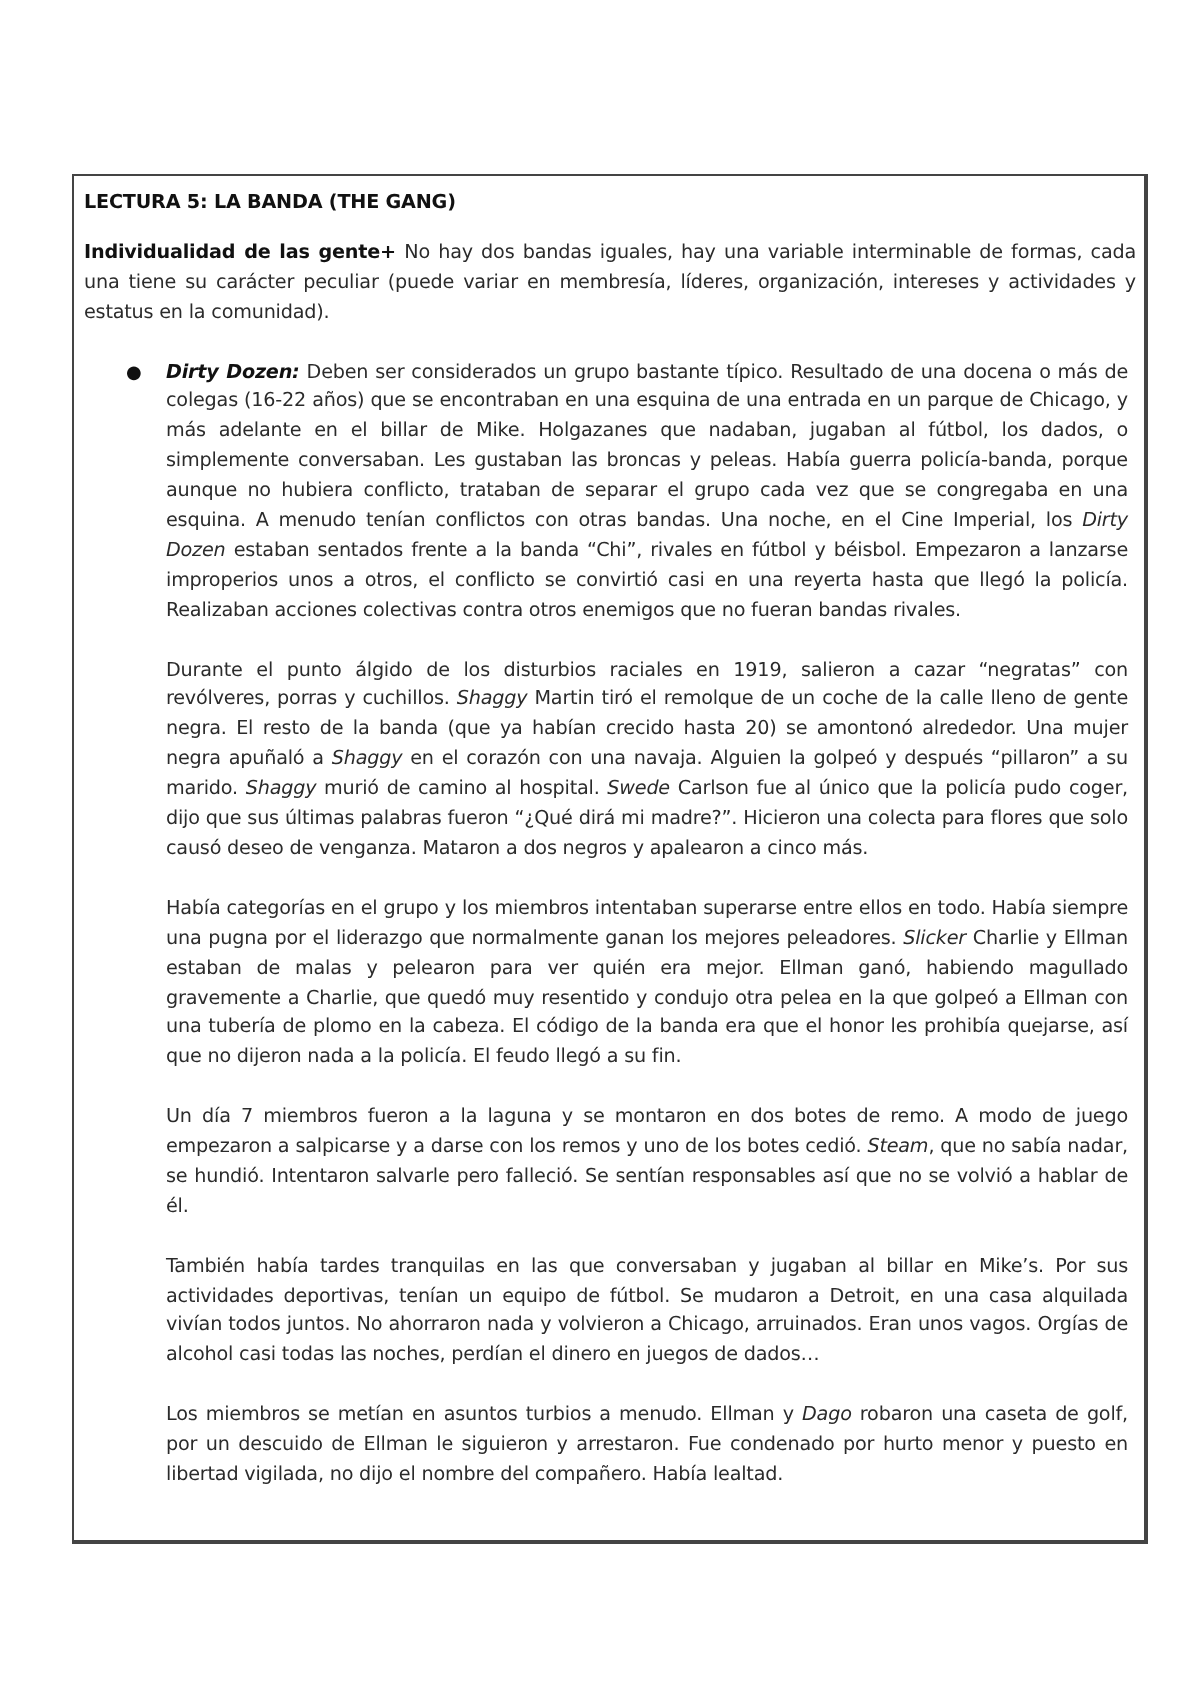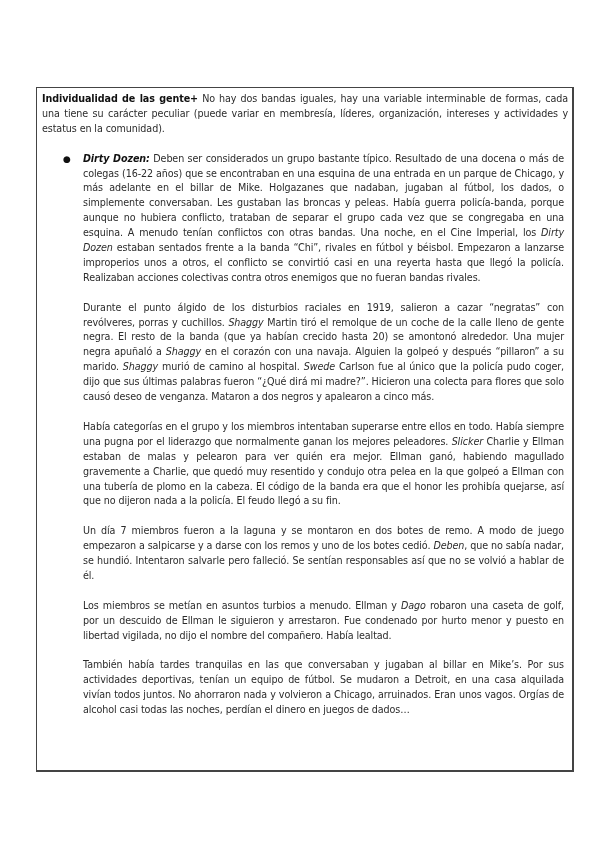--- a/index.html
+++ b/index.html
@@ -12,35 +12,36 @@
   .title { font-weight: bold; color: #111; margin-top: 3px; margin-bottom: 10px; font-size: 9.6px; line-height: 14.9px; }
   b { color: #111; }
   ul { margin: 0; padding: 0 4px 0 41px; list-style: none; }
   li { position: relative; }
   .bullet { position: absolute; left: -20px; top: 0; font-size: 9px; line-height: 14.9px; color: #111; }
 </style>
 </head>
 <body>
 
 <div class="box">
+  <p class="p title">LECTURA 5: LA BANDA (THE GANG)</p>
 
   <p class="p"><b>Individualidad de las gente+</b><span> No hay dos bandas iguales, hay una variable interminable de formas, cada una tiene su carácter peculiar (puede variar en membresía, líderes, organización, intereses y actividades y estatus en la comunidad).</span></p>
 
 
   <ul>
     <li>
       <span class="bullet">●</span>
       <p class="p"><b><i>Dirty Dozen:</i></b><span> Deben ser considerados un grupo bastante típico. Resultado de una docena o más de colegas (16-22 años) que se encontraban en una esquina de una entrada en un parque de Chicago, y más adelante en el billar de Mike. Holgazanes que nadaban, jugaban al fútbol, los dados, o simplemente conversaban. Les gustaban las broncas y peleas. Había guerra policía-banda, porque aunque no hubiera conflicto, trataban de separar el grupo cada vez que se congregaba en una esquina. A menudo tenían conflictos con otras bandas. Una noche, en el Cine Imperial, los </span><i>Dirty Dozen</i><span> estaban sentados frente a la banda “Chi”, rivales en fútbol y béisbol. Empezaron a lanzarse improperios unos a otros, el conflicto se convirtió casi en una reyerta hasta que llegó la policía. Realizaban acciones colectivas contra otros enemigos que no fueran bandas rivales.</span></p>
 
       <p class="p"><span>Durante el punto álgido de los disturbios raciales en 1919, salieron a cazar “negratas” con revólveres, porras y cuchillos. </span><i>Shaggy</i><span> Martin tiró el remolque de un coche de la calle lleno de gente negra. El resto de la banda (que ya habían crecido hasta 20) se amontonó alrededor. Una mujer negra apuñaló a </span><i>Shaggy</i><span> en el corazón con una navaja. Alguien la golpeó y después “pillaron” a su marido. </span><i>Shaggy</i><span> murió de camino al hospital. </span><i>Swede</i><span> Carlson fue al único que la policía pudo coger, dijo que sus últimas palabras fueron “¿Qué dirá mi madre?”. Hicieron una colecta para flores que solo causó deseo de venganza. Mataron a dos negros y apalearon a cinco más.</span></p>
 
       <p class="p"><span>Había categorías en el grupo y los miembros intentaban superarse entre ellos en todo. Había siempre una pugna por el liderazgo que normalmente ganan los mejores peleadores. </span><i>Slicker</i><span> Charlie y Ellman estaban de malas y pelearon para ver quién era mejor. Ellman ganó, habiendo magullado gravemente a Charlie, que quedó muy resentido y condujo otra pelea en la que golpeó a Ellman con una tubería de plomo en la cabeza. El código de la banda era que el honor les prohibía quejarse, así que no dijeron nada a la policía. El feudo llegó a su fin.</span></p>
 
-      <p class="p"><span>Un día 7 miembros fueron a la laguna y se montaron en dos botes de remo. A modo de juego empezaron a salpicarse y a darse con los remos y uno de los botes cedió. </span><i>Deben</i><span>, que no sabía nadar, se hundió. Intentaron salvarle pero falleció. Se sentían responsables así que no se volvió a hablar de él.</span></p>
+      <p class="p"><span>Un día 7 miembros fueron a la laguna y se montaron en dos botes de remo. A modo de juego empezaron a salpicarse y a darse con los remos y uno de los botes cedió. </span><i>Steam</i><span>, que no sabía nadar, se hundió. Intentaron salvarle pero falleció. Se sentían responsables así que no se volvió a hablar de él.</span></p>
+
+      <p class="p">También había tardes tranquilas en las que conversaban y jugaban al billar en Mike’s. Por sus actividades deportivas, tenían un equipo de fútbol. Se mudaron a Detroit, en una casa alquilada vivían todos juntos. No ahorraron nada y volvieron a Chicago, arruinados. Eran unos vagos. Orgías de alcohol casi todas las noches, perdían el dinero en juegos de dados…</p>
 
       <p class="p"><span>Los miembros se metían en asuntos turbios a menudo. Ellman y </span><i>Dago</i><span> robaron una caseta de golf, por un descuido de Ellman le siguieron y arrestaron. Fue condenado por hurto menor y puesto en libertad vigilada, no dijo el nombre del compañero. Había lealtad.</span></p>
-
-      <p class="p">También había tardes tranquilas en las que conversaban y jugaban al billar en Mike’s. Por sus actividades deportivas, tenían un equipo de fútbol. Se mudaron a Detroit, en una casa alquilada vivían todos juntos. No ahorraron nada y volvieron a Chicago, arruinados. Eran unos vagos. Orgías de alcohol casi todas las noches, perdían el dinero en juegos de dados…</p>
 
     </li>
   </ul>
 
 </div>
 
 </body></html>

